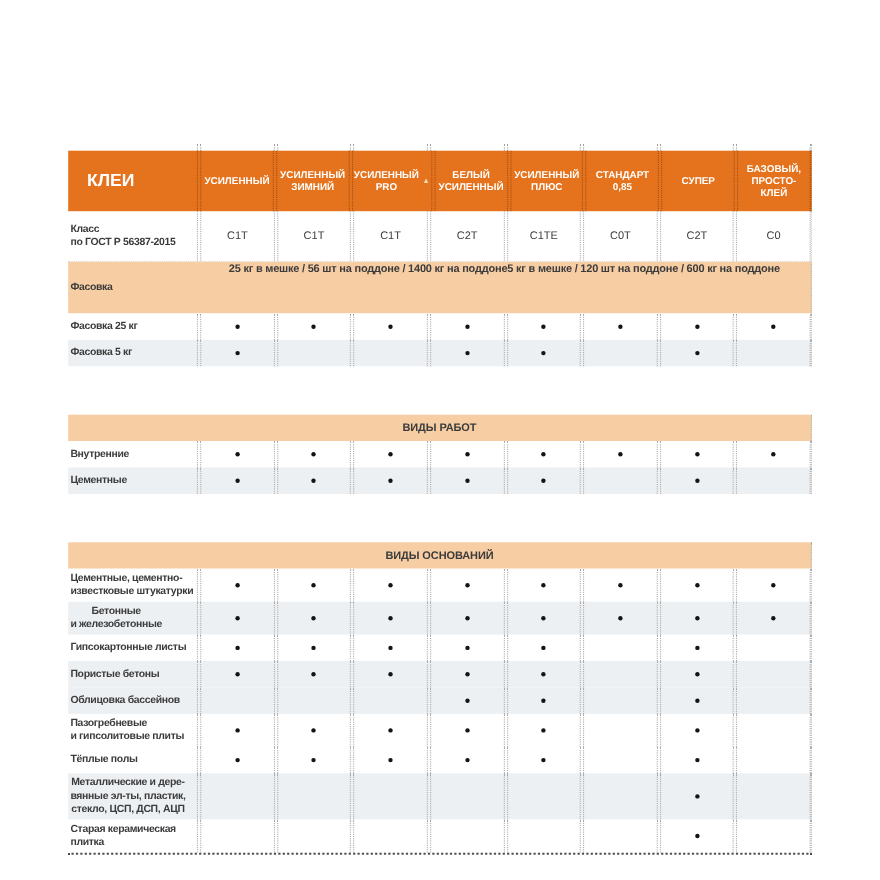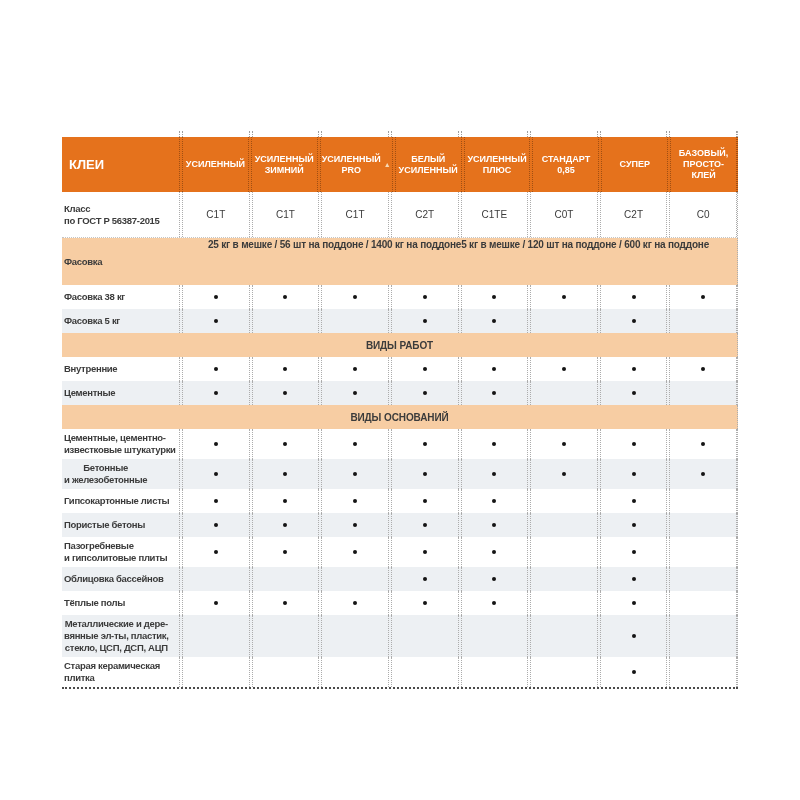--- a/index.html
+++ b/index.html
@@ -14,21 +14,21 @@
   .ticks{height:6px;}
   .tcell{border-right:1px dotted #9E9E9E;}
   .tcell:not(.first){border-left:1px dotted #9E9E9E;}
 
   
   .header{background:#E5721C;min-height:55px;border-right:1px dotted rgba(0,0,0,0.30);}
   .hcell{display:flex;align-items:center;justify-content:center;text-align:center;
          color:#fff;font-size:9px;font-weight:700;line-height:11px;padding:3px 1px;
          border-left:1px dotted rgba(0,0,0,0.30);border-right:1px dotted rgba(0,0,0,0.30);box-sizing:border-box;}
   .hcell.corner{justify-content:flex-start;text-align:left;border-left:none;border-right:1px dotted rgba(0,0,0,0.30);
-                font-size:13px;padding-left:7px;}
+                font-size:16px;padding-left:17px;}
   .hlabel{white-space:pre-line;}
   .pro-icon{font-size:7px;color:#F7D9B5;margin-left:3px;line-height:7px;}
 
   
   .classrow{height:46px;border-bottom:1px dotted #C4C4C4;}
   .label-cell{display:flex;align-items:center;font-size:9.5px;font-weight:700;color:#3B3B3B;
               line-height:12px;letter-spacing:-0.3px;white-space:pre-line;
               padding:3px 1px 3px 2px;border-right:1px dotted #ACACAC;box-sizing:border-box;}
   .vcell{display:flex;align-items:center;justify-content:center;font-size:10px;color:#3B3B3B;
          border-left:1px dotted #ACACAC;border-right:1px dotted #ACACAC;box-sizing:border-box;}
@@ -36,21 +36,21 @@
   
   .band{display:grid;grid-template-columns:118px 1fr;background:#F7CDA3;height:47px;
         border-right:1px dotted #ACACAC;box-sizing:border-box;}
   .band .label-cell{border-right:none;}
   .band-content{display:flex;flex-direction:row;justify-content:center;text-align:center;
                 font-size:10px;font-weight:700;line-height:14px;letter-spacing:-0.2px;}
 
   
   .section{background:#F7CDA3;height:24px;display:flex;align-items:center;justify-content:center;
            font-size:10px;font-weight:700;letter-spacing:-0.1px;
-           border-right:1px dotted #ACACAC;box-sizing:border-box;}
+           border-right:1px dotted #ACACAC;box-sizing:border-box;margin-top:44px;}
 
   
   .drow{min-height:24px;background:#ffffff;}
   .drow.alt{background:#EDF0F3;text-align:center;}
   .dot{width:4px;height:4px;border-radius:50%;background:#141414;}
 </style>
 </head>
 <body>
 
 <div class="canvas">
@@ -115,21 +115,21 @@
       </div>
     <div class="band" id="packing-band">
       <div class="label-cell">Фасовка</div>
       <div class="band-content">
         <div>25 кг в мешке / 56 шт на поддоне / 1400 кг на поддоне</div>
         <div>5 кг в мешке / 120 шт на поддоне / 600 кг на поддоне</div>
       </div>
     </div>
     <div id="body-rows">
         <div class="grid drow">
-          <div class="label-cell">Фасовка 38 кг</div>
+          <div class="label-cell">Фасовка 25 кг</div>
           <div class="vcell">
             <div class="dot"></div>
           </div>
           <div class="vcell">
             <div class="dot"></div>
           </div>
           <div class="vcell">
             <div class="dot"></div>
           </div>
           <div class="vcell">
@@ -314,49 +314,49 @@
           </div>
           <div class="vcell">
             <div class="dot"></div>
           </div>
           <div class="vcell"></div>
           <div class="vcell">
             <div class="dot"></div>
           </div>
           <div class="vcell"></div>
         </div>
+        <div class="grid drow alt">
+          <div class="label-cell">Облицовка бассейнов</div>
+          <div class="vcell"></div>
+          <div class="vcell"></div>
+          <div class="vcell"></div>
+          <div class="vcell">
+            <div class="dot"></div>
+          </div>
+          <div class="vcell">
+            <div class="dot"></div>
+          </div>
+          <div class="vcell"></div>
+          <div class="vcell">
+            <div class="dot"></div>
+          </div>
+          <div class="vcell"></div>
+        </div>
         <div class="grid drow">
           <div class="label-cell">Пазогребневые
 и гипсолитовые плиты</div>
           <div class="vcell">
             <div class="dot"></div>
           </div>
           <div class="vcell">
             <div class="dot"></div>
           </div>
           <div class="vcell">
             <div class="dot"></div>
           </div>
-          <div class="vcell">
-            <div class="dot"></div>
-          </div>
-          <div class="vcell">
-            <div class="dot"></div>
-          </div>
-          <div class="vcell"></div>
-          <div class="vcell">
-            <div class="dot"></div>
-          </div>
-          <div class="vcell"></div>
-        </div>
-        <div class="grid drow alt">
-          <div class="label-cell">Облицовка бассейнов</div>
-          <div class="vcell"></div>
-          <div class="vcell"></div>
-          <div class="vcell"></div>
           <div class="vcell">
             <div class="dot"></div>
           </div>
           <div class="vcell">
             <div class="dot"></div>
           </div>
           <div class="vcell"></div>
           <div class="vcell">
             <div class="dot"></div>
           </div>

